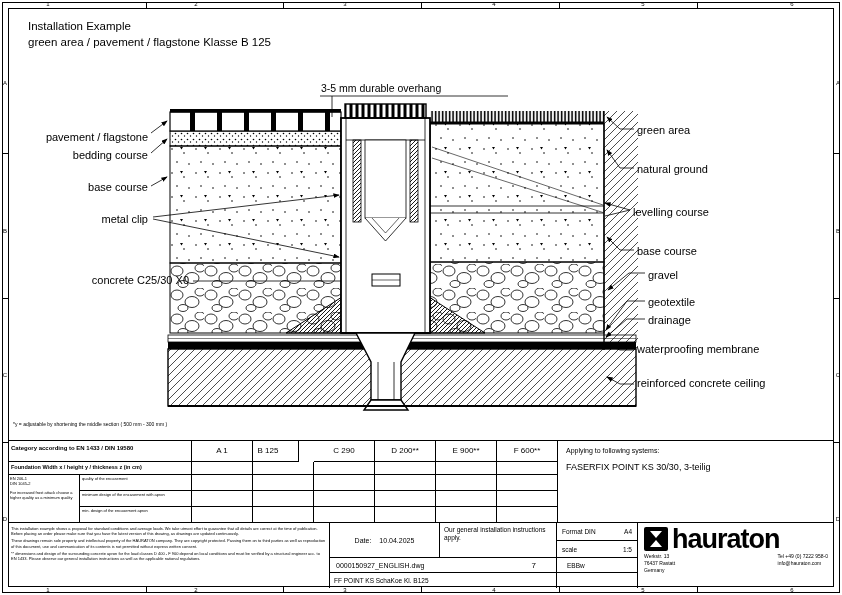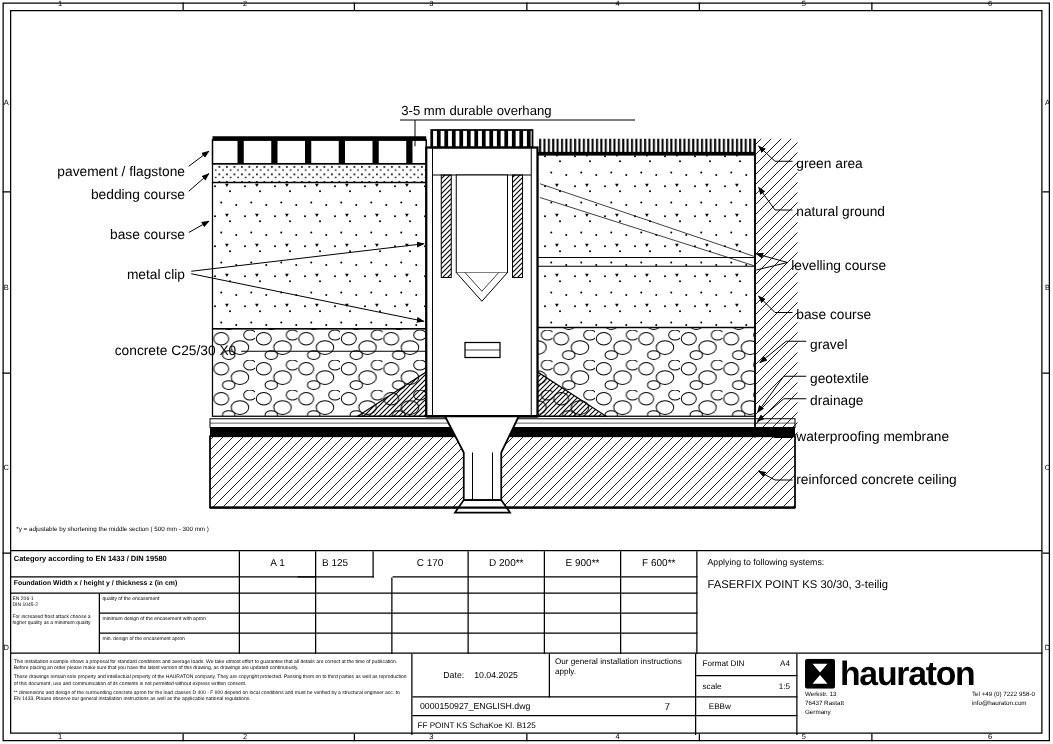--- a/index.html
+++ b/index.html
@@ -81,20 +81,22 @@
   <span class="rlet" style="left:2px;top:80px">A</span>
   <span class="rlet" style="left:2px;top:228px">B</span>
   <span class="rlet" style="left:2px;top:372px">C</span>
   <span class="rlet" style="left:2px;top:516px">D</span>
   <span class="rlet" style="left:835px;top:80px">A</span>
   <span class="rlet" style="left:835px;top:228px">B</span>
   <span class="rlet" style="left:835px;top:372px">C</span>
   <span class="rlet" style="left:835px;top:516px">D</span>
 
   <div class="title">
+    <div>Installation Example</div>
+    <div>green area / pavement / flagstone Klasse B 125</div>
   </div>
 
   <svg style="position:absolute;left:0;top:0" width="842" height="595" viewBox="0 0 842 595">
     <defs>
       <marker id="arr" markerWidth="8" markerHeight="6" refX="7" refY="3" orient="auto">
         <path d="M0,0 L8,3 L0,6 Z" fill="#000"></path>
       </marker>
       <pattern id="hatch" width="8" height="8" patternUnits="userSpaceOnUse">
         <path d="M0,8 L8,0 M-2,2 L2,-2 M6,10 L10,6" stroke="#000" stroke-width="0.7"></path>
       </pattern>
@@ -245,21 +247,21 @@
     <text x="637" y="353" font-size="11">waterproofing membrane</text>
     <text x="637" y="387" font-size="11">reinforced concrete ceiling</text>
   </svg>
 
   <div class="footnote">*y = adjustable by shortening the middle section ( 500 mm - 300 mm )</div>
 
   <div class="spec">
     <div class="cell cat br bb" style="left:0;top:0;width:184px;height:21px">Category according to EN 1433 / DIN 19580</div>
     <div class="cell clshead br bb" style="left:184px;top:0;width:61px;height:21px">A 1</div>
     <div class="cell clshead br bb" style="left:230px;top:0;width:61px;height:21px">B 125</div>
-    <div class="cell clshead br bb" style="left:306px;top:0;width:61px;height:21px">C 170</div>
+    <div class="cell clshead br bb" style="left:306px;top:0;width:61px;height:21px">C 290</div>
     <div class="cell clshead br bb" style="left:367px;top:0;width:61px;height:21px">D 200**</div>
     <div class="cell clshead br bb" style="left:428px;top:0;width:61px;height:21px">E 900**</div>
     <div class="cell clshead br bb" style="left:489px;top:0;width:61px;height:21px">F 600**</div>
 
     <div class="cell found br bb" style="left:0;top:21px;width:184px;height:13px">Foundation   Width x / height y / thickness z (in cm)</div>
     <div class="cell br bb" style="left:184px;top:21px;width:61px;height:13px"></div>
     <div class="cell br bb" style="left:245px;top:21px;width:61px;height:13px"></div>
     <div class="cell br bb" style="left:306px;top:21px;width:61px;height:13px"></div>
     <div class="cell br bb" style="left:367px;top:21px;width:61px;height:13px"></div>
     <div class="cell br bb" style="left:428px;top:21px;width:61px;height:13px"></div>

